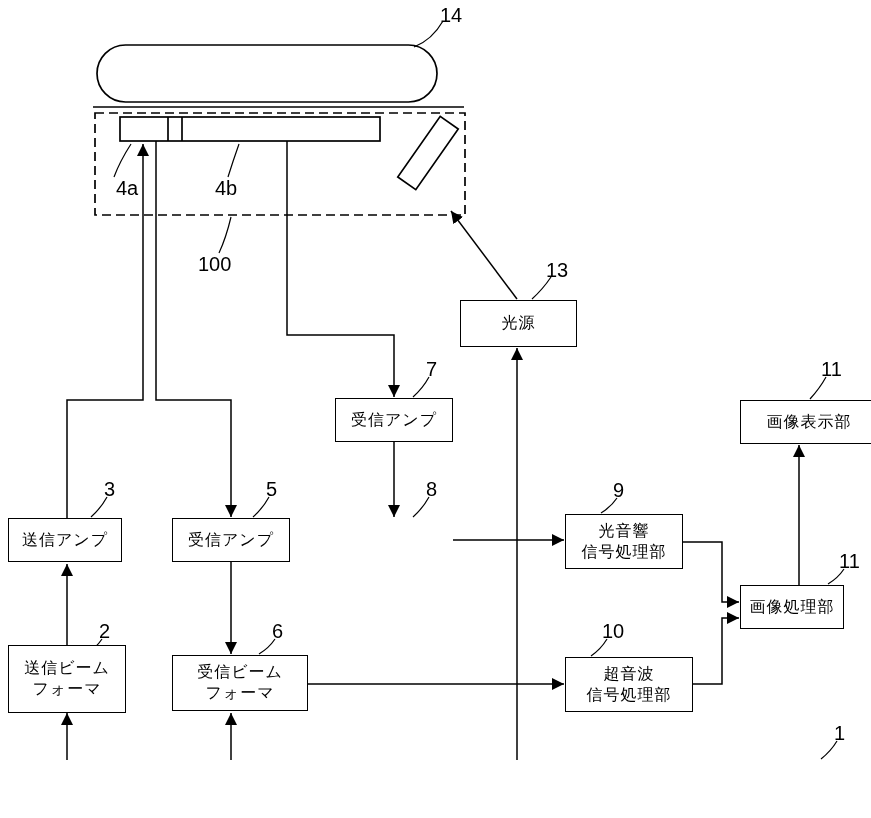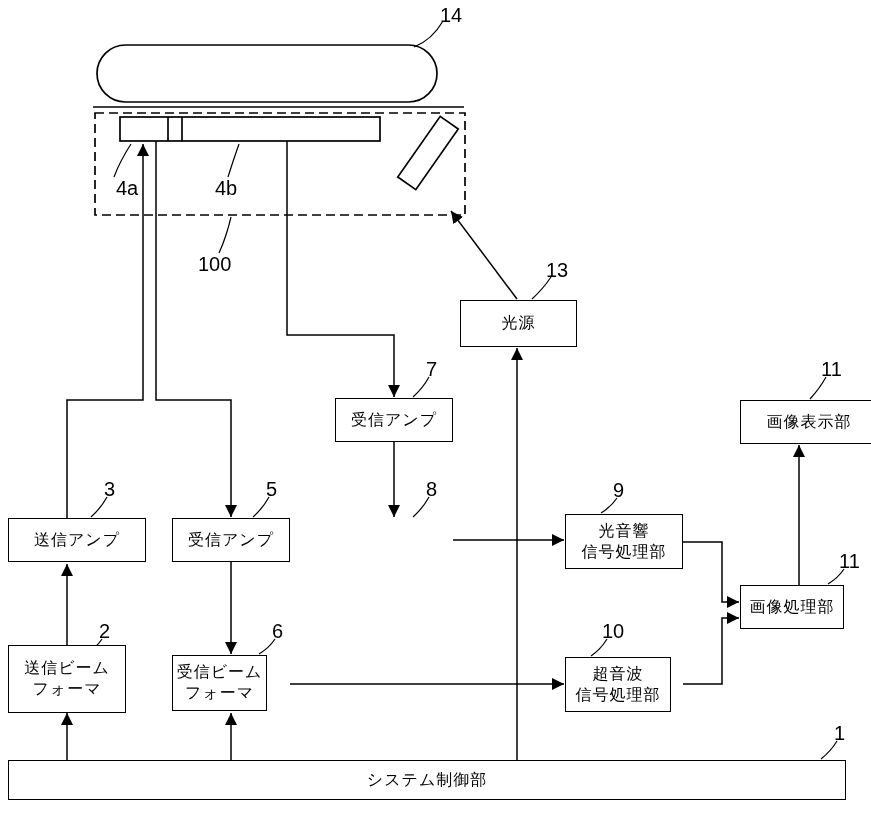--- a/index.html
+++ b/index.html
@@ -67,68 +67,65 @@
     <path class="leader" d="M269 497 Q263 508 253 517"></path>
     <path class="leader" d="M102 639 Q96 648 86 654"></path>
     <path class="leader" d="M275 639 Q269 648 259 654"></path>
     <path class="leader" d="M617 498 Q611 507 601 513"></path>
     <path class="leader" d="M607 639 Q601 649 591 656"></path>
     <path class="leader" d="M844 569 Q838 578 828 584"></path>
     <path class="leader" d="M826 377 Q820 388 810 399"></path>
     <path class="leader" d="M837 741 Q831 751 821 759"></path>
   </svg>
 
-  <div class="box" style="left:8px;top:518px;width:138px;height:44px">
+  <div class="box" style="left:8px;top:518px;width:114px;height:44px">
     <span class="box-label">送信アンプ</span>
   </div>
 
   <div class="box" style="left:172px;top:518px;width:118px;height:44px">
     <span class="box-label">受信アンプ</span>
   </div>
 
   <div class="box" style="left:335px;top:398px;width:118px;height:44px">
     <span class="box-label">受信アンプ</span>
   </div>
 
 
   <div class="box" style="left:8px;top:645px;width:118px;height:68px">
     <span class="box-label">送信ビーム
 フォーマ</span>
   </div>
 
-  <div class="box" style="left:172px;top:655px;width:95px;height:56px">
+  <div class="box" style="left:172px;top:655px;width:136px;height:56px">
     <span class="box-label">受信ビーム
 フォーマ</span>
   </div>
 
   <div class="box" style="left:565px;top:514px;width:118px;height:55px">
     <span class="box-label">光音響
 信号処理部</span>
   </div>
 
-  <div class="box" style="left:565px;top:657px;width:106px;height:55px">
+  <div class="box" style="left:565px;top:657px;width:128px;height:55px">
     <span class="box-label">超音波
 信号処理部</span>
   </div>
 
   <div class="box" style="left:740px;top:585px;width:104px;height:44px">
     <span class="box-label">画像処理部</span>
   </div>
 
   <div class="box" style="left:740px;top:400px;width:138px;height:44px">
     <span class="box-label">画像表示部</span>
   </div>
 
   <div class="box" style="left:460px;top:300px;width:117px;height:47px">
     <span class="box-label">光源</span>
   </div>
 
-  <div class="box" style="left:8px;top:760px;width:838px;height:40px">
-    <span class="box-label">システム制御部</span>
-  </div>
 
   <div class="ref" style="left:440px;top:4px">14</div>
   <div class="ref" style="left:198px;top:253px">100</div>
   <div class="ref" style="left:116px;top:177px">4a</div>
   <div class="ref" style="left:215px;top:177px">4b</div>
   <div class="ref" style="left:546px;top:259px">13</div>
   <div class="ref" style="left:426px;top:358px">7</div>
   <div class="ref" style="left:426px;top:478px">8</div>
   <div class="ref" style="left:104px;top:478px">3</div>
   <div class="ref" style="left:266px;top:478px">5</div>

